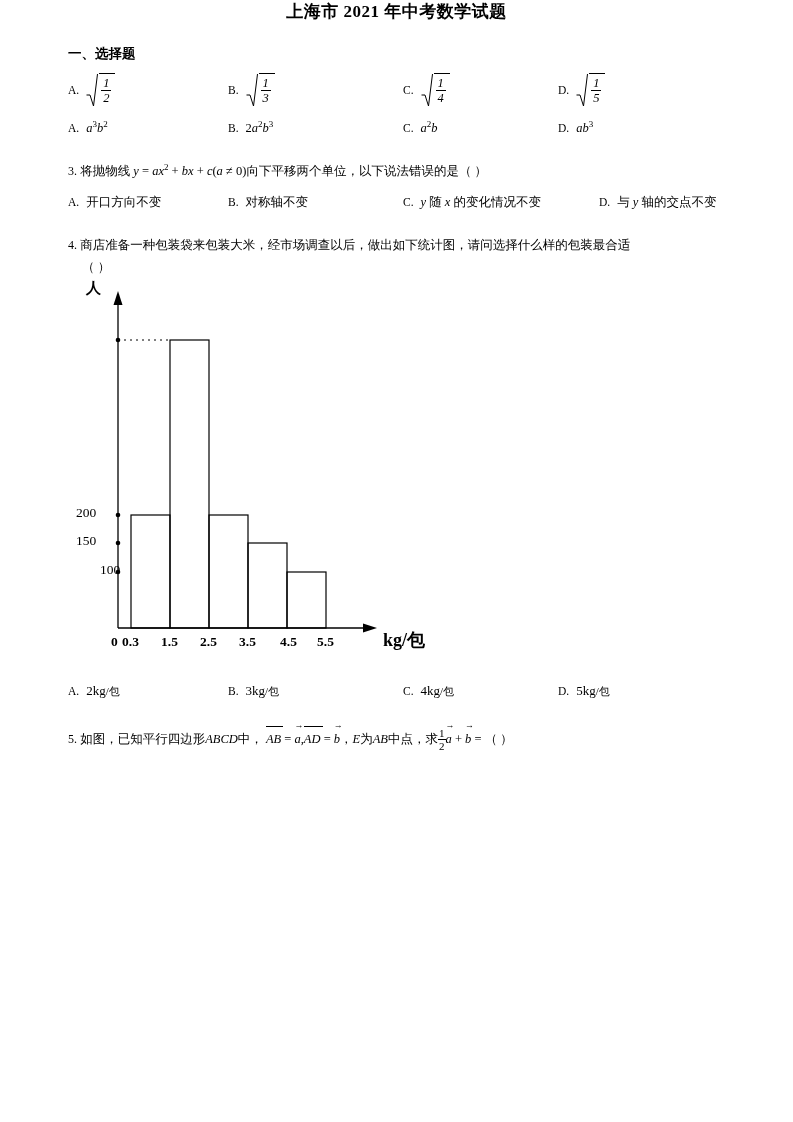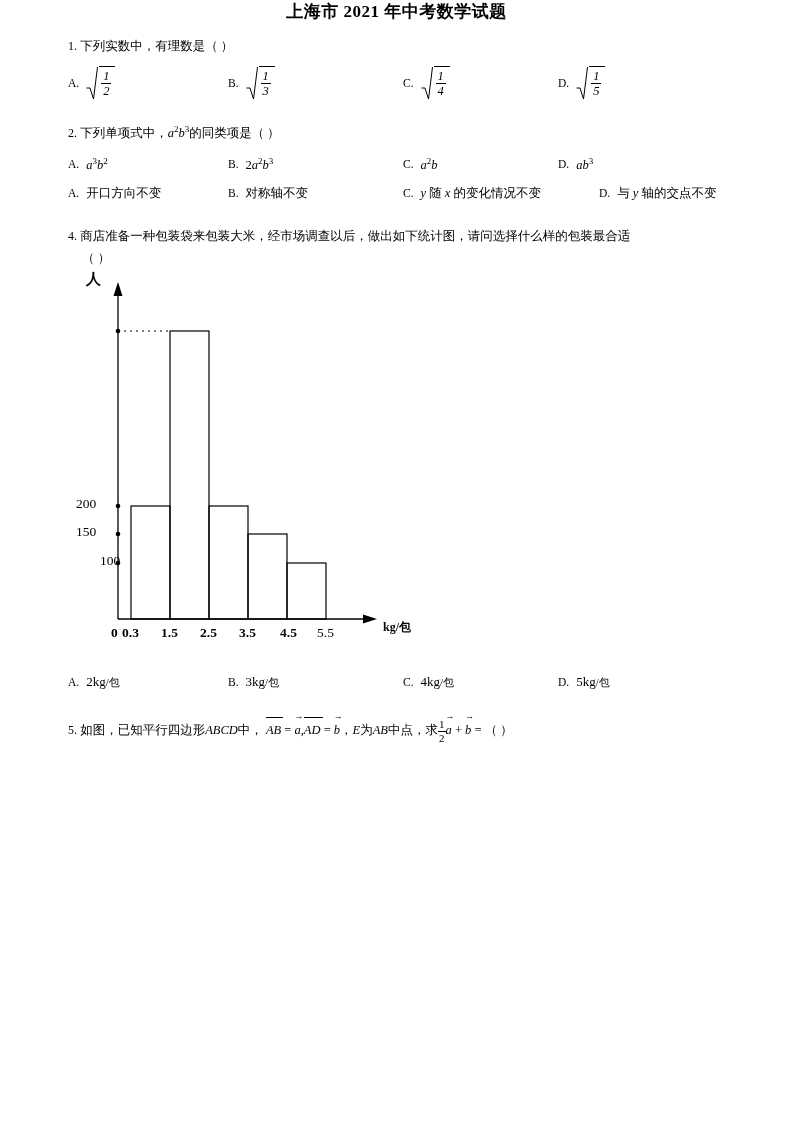--- a/index.html
+++ b/index.html
@@ -146,25 +146,22 @@
   }
   .optline .lab { font-size: 11.5px; margin-right: 7px; }
 </style>
 </head>
 <body>
 
 <div class="page">
 
   <div class="doc-title">上海市 2021 年中考数学试题</div>
 
-
-  <div class="q">
-    <span class="q-num">1.</span>
-    <span>下列实数中，有理数是（      ）</span>
-  </div>
+  <div class="section-head">一、选择题</div>
+
   <div class="opts">
     <div class="opt w-a">
       <span class="lab">A.</span>
       <span class="radfrac">
         <span class="radsign">
           <svg width="13" height="34" viewBox="0 0 13 34">
               <path d="M0.5,22 L4,22 L7.5,33 L11.5,1" stroke="#000" fill="none" stroke-width="1"></path>
             </svg>
         </span>
         <span class="radbody">
@@ -218,43 +215,44 @@
         <span class="radbody">
           <span class="frac">
             <span class="num">1</span>
             <span class="den">5</span>
           </span>
         </span>
       </span>
     </div>
   </div>
 
-  <div class="q" style="margin-top:22px">
-    <span class="q-num">2.</span>
-    <span>下列单项式中，</span><span class="it">a<sup class="en">2</sup>b<sup class="en">3</sup></span><span>的同类项是（      ）</span>
-  </div>
   <div class="opts" style="margin-top:12px">
     <div class="opt w-a">
       <span class="lab">A.</span>
       <span class="it">a<sup class="en">3</sup>b<sup class="en">2</sup></span>
     </div>
     <div class="opt w-b">
       <span class="lab">B.</span>
       <span>2<span class="it">a<sup class="en">2</sup>b<sup class="en">3</sup></span></span>
     </div>
     <div class="opt w-c">
       <span class="lab">C.</span>
       <span class="it">a<sup class="en">2</sup>b</span>
     </div>
     <div class="opt">
       <span class="lab">D.</span>
       <span class="it">ab<sup class="en">3</sup></span>
     </div>
   </div>
 
+  <div class="q" style="margin-top:24px">
+    <span class="q-num">3.</span>
+    <span>将抛物线</span>
+    <span class="it">y</span> = <span class="it">ax</span><sup class="en">2</sup> + <span class="it">bx</span> + <span class="it">c</span>(<span class="it">a</span> ≠ 0)<span>向下平移两个单位，以下说法错误的是（      ）</span>
+  </div>
   <div class="opts" style="margin-top:12px">
     <div class="opt w-a">
       <span class="lab">A.</span>
       <span>开口方向不变</span>
     </div>
     <div class="opt w-b">
       <span class="lab">B.</span>
       <span>对称轴不变</span>
     </div>
     <div class="opt" style="width:196px">
@@ -301,23 +299,23 @@
     <div style="position:absolute; left:-2px; top:222px; font-size:13.5px;">200</div>
     <div style="position:absolute; left:-2px; top:250px; font-size:13.5px;">150</div>
     <div style="position:absolute; left:-2px; top:279px; font-size:13.5px;margin-left:24px;">100</div>
 
     <div style="position:absolute; left:33px; top:351px; font-size:13.5px; font-weight:bold;">0</div>
     <div style="position:absolute; left:44px; top:351px; font-size:13.5px; font-weight:bold;">0.3</div>
     <div style="position:absolute; left:83px; top:351px; font-size:13.5px; font-weight:bold;">1.5</div>
     <div style="position:absolute; left:122px; top:351px; font-size:13.5px; font-weight:bold;">2.5</div>
     <div style="position:absolute; left:161px; top:351px; font-size:13.5px; font-weight:bold;">3.5</div>
     <div style="position:absolute; left:202px; top:351px; font-size:13.5px; font-weight:bold;">4.5</div>
-    <div style="position:absolute; left:239px; top:351px; font-size:13.5px; font-weight:normal;">5.5</div>
-
-    <div style="position:absolute; left:305px; top:345px; font-size:12px; font-weight:bold;">kg/包</div>
+    <div style="position:absolute; left:239px; top:351px; font-size:13.5px; font-weight:bold;">5.5</div>
+
+    <div style="position:absolute; left:305px; top:345px; font-size:18px; font-weight:bold;">kg/包</div>
   </div>
 
   <div class="optline" style="margin-top:0px">
     <div class="opt w-a">
       <span class="lab">A.</span>
       <span><span style="font-size:13px">2</span><span style="font-size:13px">kg</span><span style="font-size:11px">/包</span></span>
     </div>
     <div class="opt w-b">
       <span class="lab">B.</span>
       <span><span style="font-size:13px">3</span><span style="font-size:13px">kg</span><span style="font-size:11px">/包</span></span>

